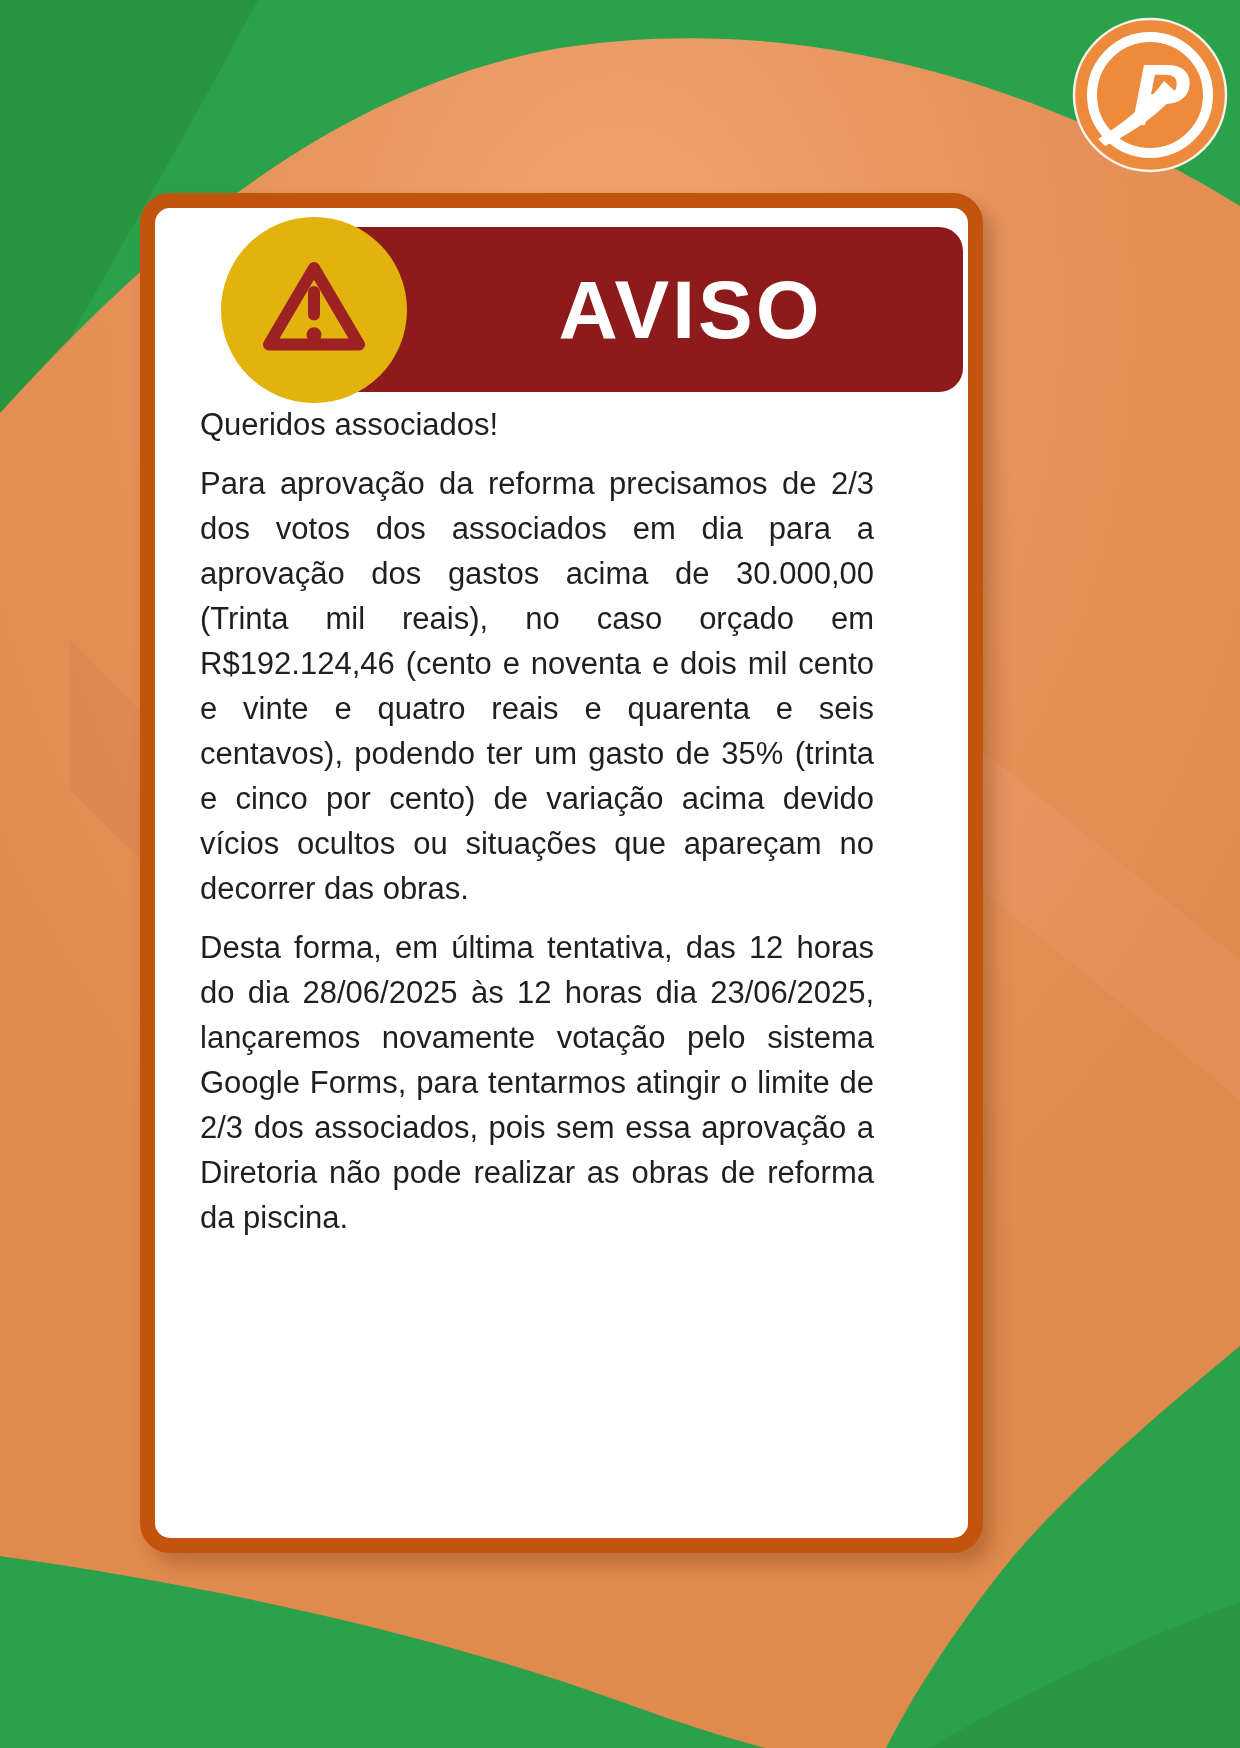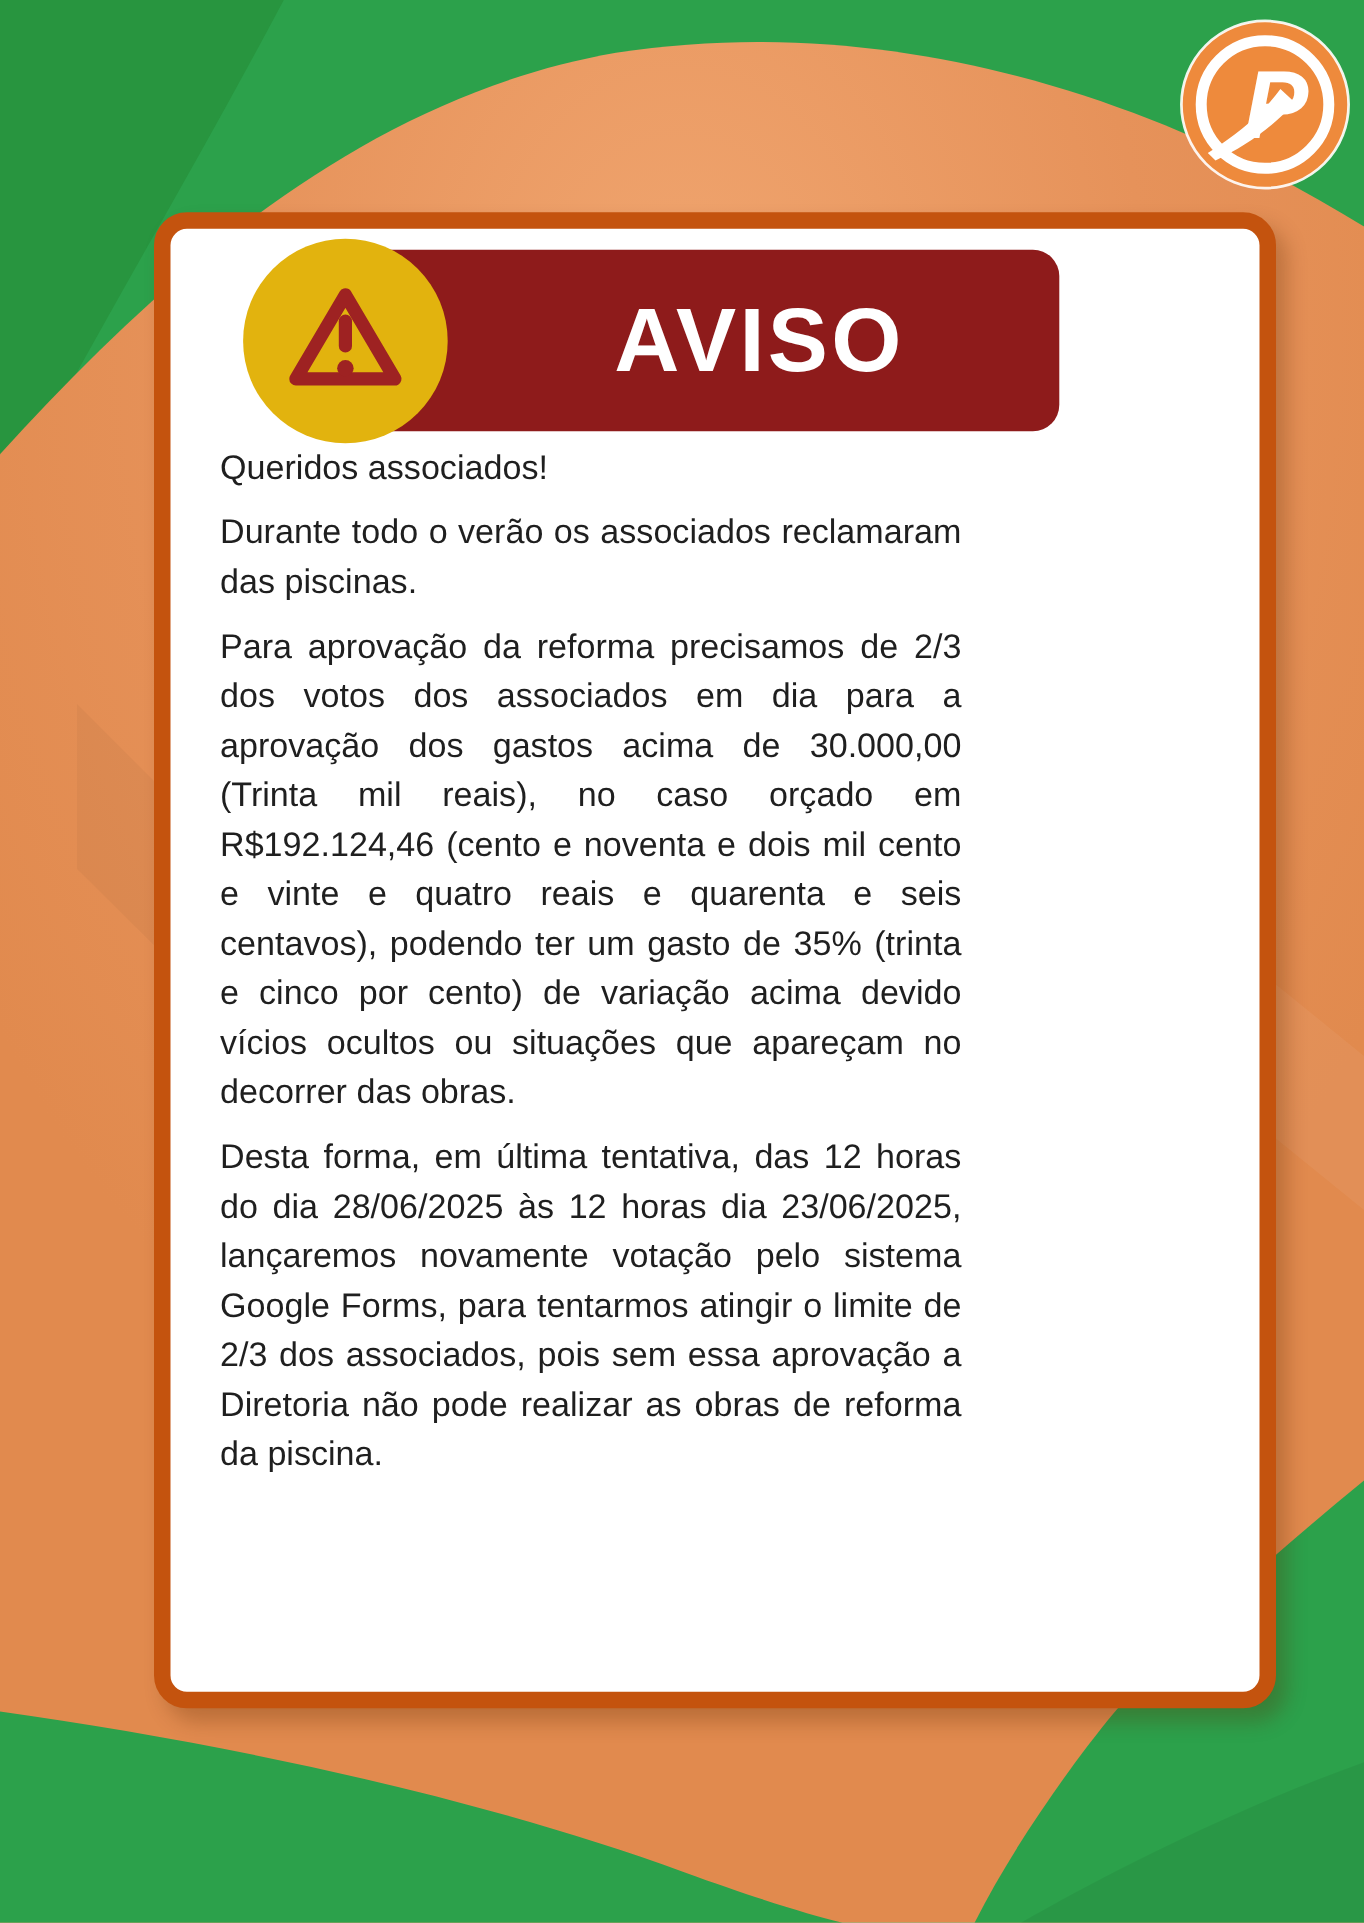--- a/index.html
+++ b/index.html
@@ -29,21 +29,21 @@
 
   
   .logo{position:absolute;left:1072px;top:17px;width:156px;height:156px;}
   .logo-outer{fill:var(--logo-orange);stroke:rgba(255,255,255,.9);stroke-width:2.5;}
   .logo-ring{fill:none;stroke:#fff;stroke-width:10;}
   .logo-p{fill:#fff;font-family:"Liberation Sans",sans-serif;font-weight:bold;font-style:italic;font-size:88px;}
   .logo-tail{fill:#fff;}
 
   
   .card{
-    position:absolute;left:140px;top:193px;width:1020px;height:1360px;
+    position:absolute;left:140px;top:193px;width:843px;height:1360px;
     background:var(--card-white);
     border:15px solid var(--border-orange);
     border-radius:30px;
     box-shadow:10px 12px 18px rgba(90,40,0,.28);
   }
   .banner{
     position:absolute;left:175px;top:19px;width:633px;height:165px;
     background:var(--maroon);border-radius:24px;
     display:flex;align-items:center;justify-content:center;
     padding-left:88px;
@@ -115,19 +115,18 @@
     <div class="warn-badge">
       <svg viewBox="-100 -100 200 200" aria-hidden="true">
         <path class="tri" d="M0,-56 L60,46 L-60,46 Z"></path>
         <rect class="excl" x="-8" y="-32" width="16" height="46" rx="8"></rect>
         <circle class="excl" cx="0" cy="33" r="10"></circle>
       </svg>
     </div>
 
     <div class="body-text">
       <p>Queridos associados!</p>
-      <p>Durante todo o verão os associados reclamaram das piscinas.</p>
       <p>Para aprovação da reforma precisamos de 2/3 dos votos dos associados em dia para a aprovação dos gastos acima de 30.000,00 (Trinta mil reais), no caso orçado em R$192.124,46 (cento e noventa e dois mil cento e vinte e quatro reais e quarenta e seis centavos), podendo ter um gasto de 35% (trinta e cinco por cento) de variação acima devido vícios ocultos ou situações que apareçam no decorrer das obras.</p>
       <p>Desta forma, em última tentativa, das 12 horas do dia 28/06/2025 às 12 horas dia 23/06/2025, lançaremos novamente votação pelo sistema Google Forms, para tentarmos atingir o limite de 2/3 dos associados, pois sem essa aprovação a Diretoria não pode realizar as obras de reforma da piscina.</p>
     </div>
 
   </div>
 </div>
 
 </body></html>

